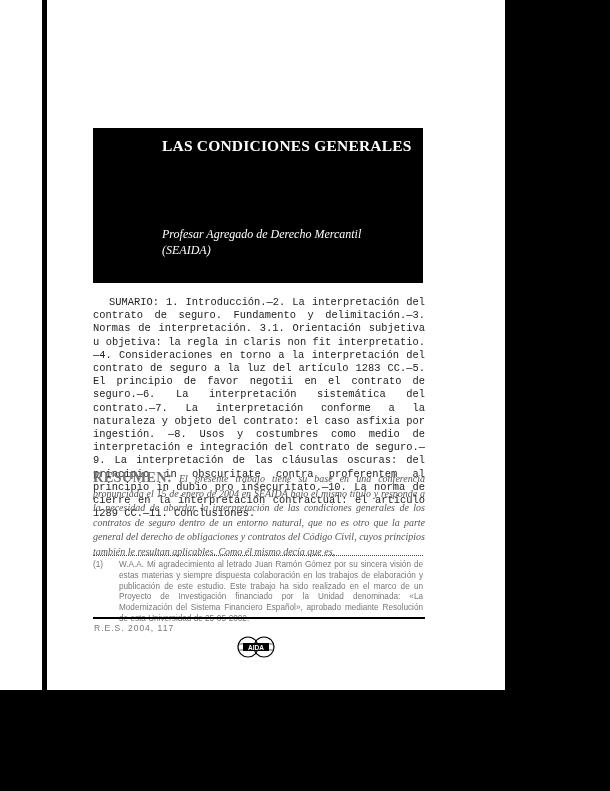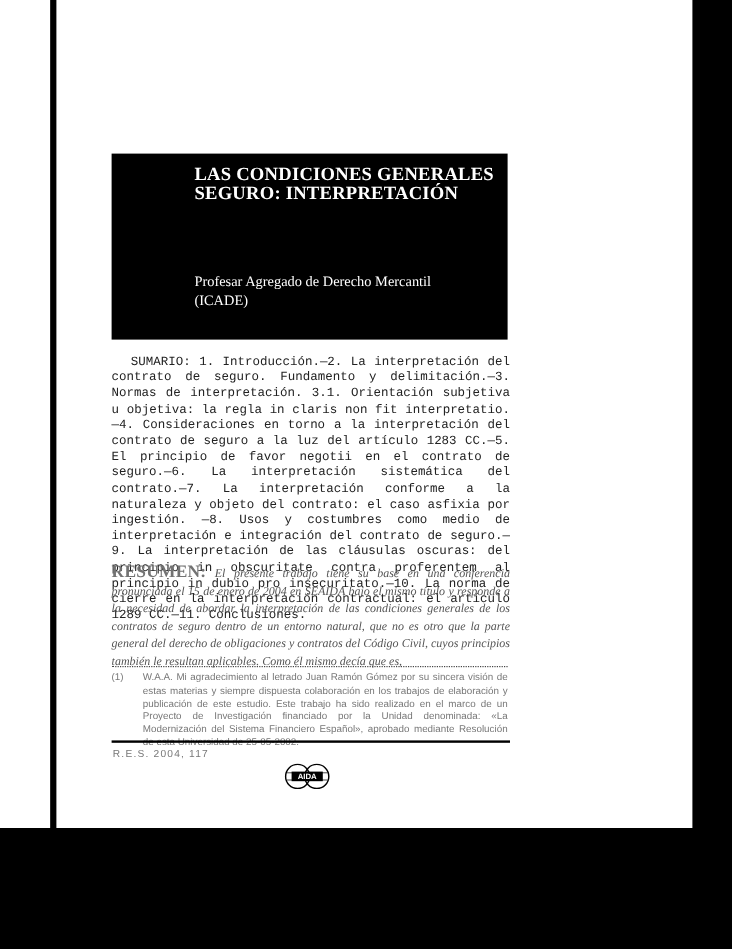--- a/index.html
+++ b/index.html
@@ -3,36 +3,36 @@
   <meta charset="utf-8">
   <style>
     html, body { margin: 0; padding: 0; }
     body {
       width: 610px; height: 791px; background: #000; position: relative; overflow: hidden;
       font-family: "Liberation Sans", sans-serif;
     }
     .left-strip { position: absolute; left: 0; top: 0; width: 42px; height: 690px; background: #fff; }
     .gutter { position: absolute; left: 42px; top: 0; width: 5px; height: 690px; background: #000; }
     .page {
-      position: absolute; left: 47px; top: 0; width: 530px; height: 690px; background: #fff;
+      position: absolute; left: 47px; top: 0; width: 458px; height: 690px; background: #fff;
     }
     .title-box {
       position: absolute; left: 46px; top: 128px; width: 330px; height: 155px; background: #000;
       color: #fff; font-family: "Liberation Serif", serif;
     }
     .title {
       position: absolute; left: 69px; top: 10px; width: 255px;
       font-size: 15.5px; line-height: 16px; font-weight: bold; letter-spacing: 0.2px; margin: 0;
     }
     .title span { display: block; }
     .author {
       position: absolute; left: 69px; top: 82px; font-size: 12px; font-variant: small-caps; letter-spacing: 0.3px;
     }
     .affil {
-      position: absolute; left: 69px; top: 98px; width: 258px; font-size: 12px; line-height: 16px;
+      position: absolute; left: 69px; top: 98px; width: 258px; font-style: italic; font-size: 12px; line-height: 16px;
     }
     .affil span { display: block; }
     .sumario {
       position: absolute; left: 46px; top: 296px; width: 332px;
       font-size: 10.4px; line-height: 13.2px; color: #222; text-align: justify; font-family: Liberation Mono, monospace;
     }
     .sumario .ind { text-indent: 16px; display: block; }
     .resumen {
       position: absolute; left: 46px; top: 470px; width: 332px;
       font-family: "Liberation Serif", serif; font-size: 10px; line-height: 14.6px; color: #555; font-style: italic;
@@ -54,25 +54,24 @@
 <body>
 
 <div class="left-strip"></div>
 <div class="gutter"></div>
 
 <div class="page">
 
   <div class="title-box">
     <h1 class="title">
       <span>LAS CONDICIONES GENERALES</span>
-      <span>SEGURO: INTERPRETACIÓN</span>
     </h1>
     <div class="affil">
       <span>Profesar Agregado de Derecho Mercantil</span>
-      <span>(ICADE)</span>
+      <span>(SEAIDA)</span>
     </div>
   </div>
 
   <div class="sumario">
     <span class="ind"><span>SUMARIO:</span> <span>1. Introducción.—2. La interpretación del contrato de seguro. Fundamento y delimitación.—3. Normas de interpretación. 3.1. Orientación subjetiva u objetiva: la regla in claris non fit interpretatio.—4. Consideraciones en torno a la interpretación del contrato de seguro a la luz del artículo 1283 CC.—5. El principio de favor negotii en el contrato de seguro.—6. La interpretación sistemática del contrato.—7. La interpretación conforme a la naturaleza y objeto del contrato: el caso asfixia por ingestión. —8. Usos y costumbres como medio de interpretación e integración del contrato de seguro.—9. La interpretación de las cláusulas oscuras: del principio in obscuritate contra proferentem al principio in dubio pro insecuritato.—10. La norma de cierre en la interpretación contractual: el artículo 1289 CC.—11. Conclusiones.</span></span>
   </div>
 
   <div class="resumen">
     <span class="hd">RESUMEN:</span>
     <span>El presente trabajo tiene su base en una conferencia pronunciada el 15 de enero de 2004 en SEAIDA bajo el mismo título y responde a la necesidad de abordar la interpretación de las condiciones generales de los contratos de seguro dentro de un entorno natural, que no es otro que la parte general del derecho de obligaciones y contratos del Código Civil, cuyos principios también le resultan aplicables. Como él mismo decía que es,</span>

